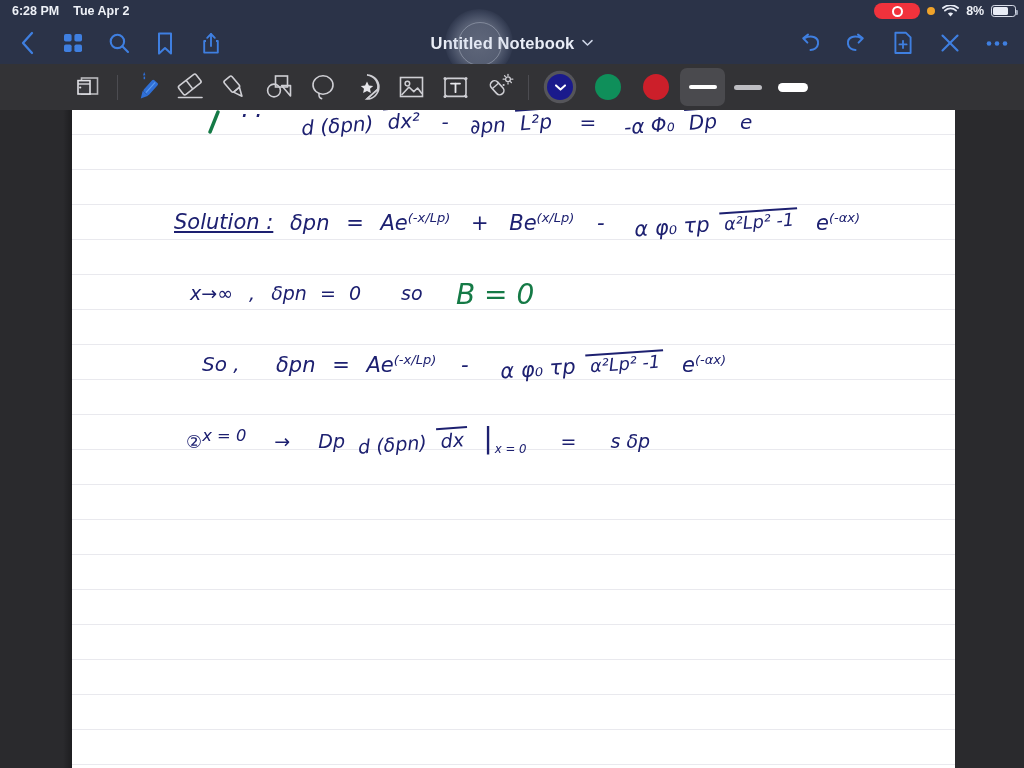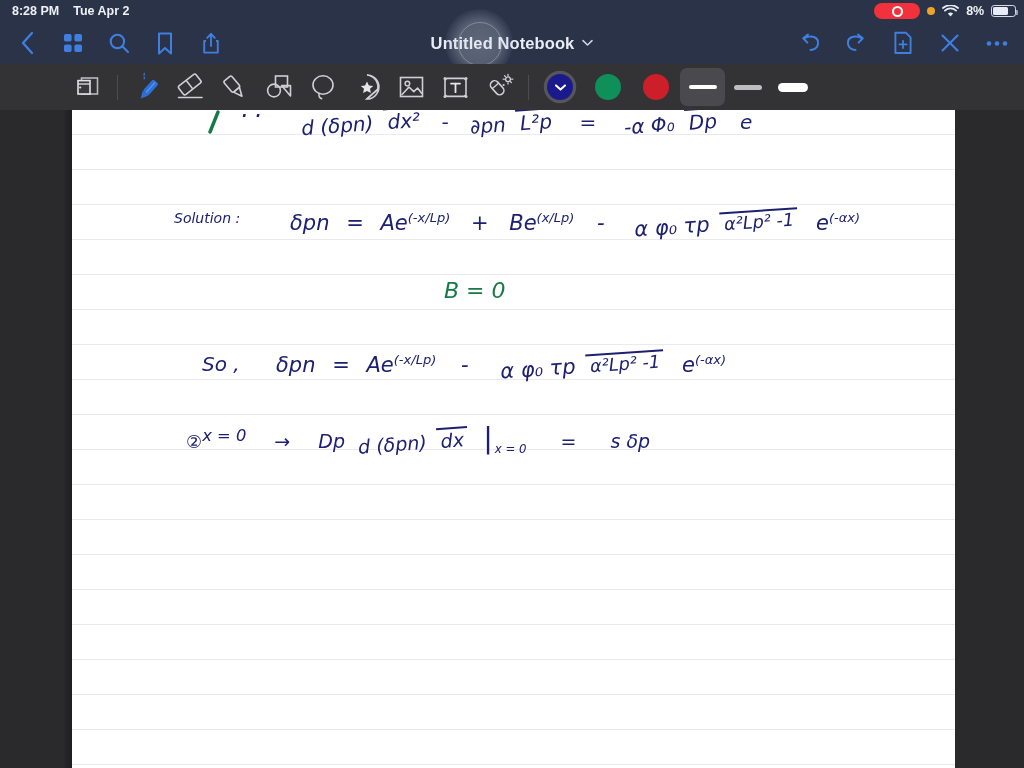--- a/index.html
+++ b/index.html
@@ -142,21 +142,21 @@
   }
   .frac .num{padding:0 4px; line-height:1.05;}
   .frac .den{padding:0 4px; line-height:1.05; border-top:2.2px solid #1d2070;}
   .tilt{display:inline-block; transform:rotate(-4deg);}
 </style>
 </head>
 <body>
 
 <div class="statusbar">
   <div class="status-left">
-    <span>8:28 PM</span>
+    <span>6:28 PM</span>
     <span>Tue Apr 2</span>
   </div>
   <div class="status-right">
     <div class="rec-pill">
       <div class="ring"></div>
     </div>
     <div class="dot-orange"></div>
     <svg class="wifi" width="17" height="13" viewBox="0 0 17 13">
       <path d="M8.5 11.6 L5.9 8.6 a4 4 0 0 1 5.2 0 Z" fill="#e8ecf5"></path>
       <path d="M2.9 5.6 a8.4 8.4 0 0 1 11.2 0" stroke="#e8ecf5" stroke-width="1.7" fill="none" stroke-linecap="round"></path>
@@ -427,36 +427,44 @@
           <span class="den">L²p</span>
         </span>
         <span style="margin:0 14px;">=</span>
         <span class="frac tilt">
           <span class="num">-α Φ₀</span>
           <span class="den">Dp</span>
         </span>
         <span style="margin-left:10px;">e</span>
       </div>
 
-      <div class="hw" style="left:102px; top:100px; font-size:14px;">Solution :</div>
+      <div class="hw" style="left:102px; top:100px; font-size:21px;text-decoration:underline;">Solution :</div>
       <div class="hw" style="left:218px; top:100px; font-size:21px;">
         <span>δpn</span>
         <span style="margin:0 10px;">=</span>
         <span>Ae</span><sup class="e">(-x/Lp)</sup>
         <span style="margin:0 14px;">+</span>
         <span>Be</span><sup class="e">(x/Lp)</sup>
         <span style="margin:0 16px;">-</span>
         <span class="frac tilt">
           <span class="num">α φ₀ τp</span>
           <span class="den" style="font-size:0.84em;">α²Lp² -1</span>
         </span>
         <span style="margin-left:8px;">e</span><sup class="e">(-αx)</sup>
       </div>
 
-      <div class="hw green" style="left:372px; top:168px; font-size:22px;">B = 0</div>
+      <div class="hw" style="left:118px; top:172px; font-size:19px;">
+        <span>x→∞</span>
+        <span style="margin:0 10px;">,</span>
+        <span>δpn</span>
+        <span style="margin:0 7px;">=</span>
+        <span>0</span>
+        <span style="margin-left:34px;">so</span>
+      </div>
+      <div class="hw green" style="left:384px; top:168px; font-size:28px;">B = 0</div>
 
       <div class="hw" style="left:130px; top:242px; font-size:20px;">So ,</div>
       <div class="hw" style="left:204px; top:242px; font-size:21px;">
         <span>δpn</span>
         <span style="margin:0 10px;">=</span>
         <span>Ae</span><sup class="e">(-x/Lp)</sup>
         <span style="margin:0 18px;">-</span>
         <span class="frac tilt">
           <span class="num">α φ₀ τp</span>
           <span class="den" style="font-size:0.84em;">α²Lp² -1</span>

